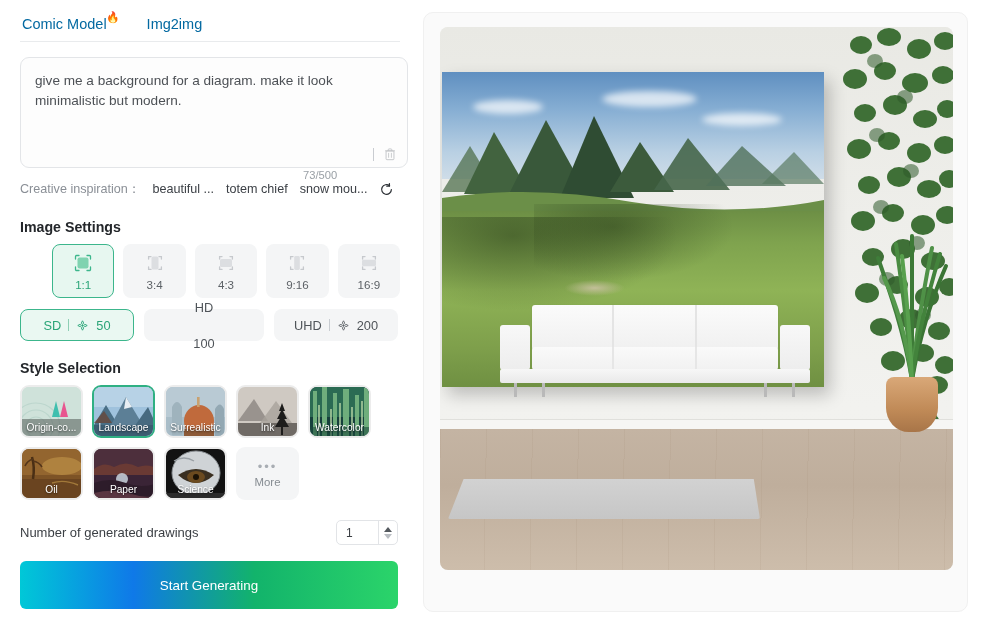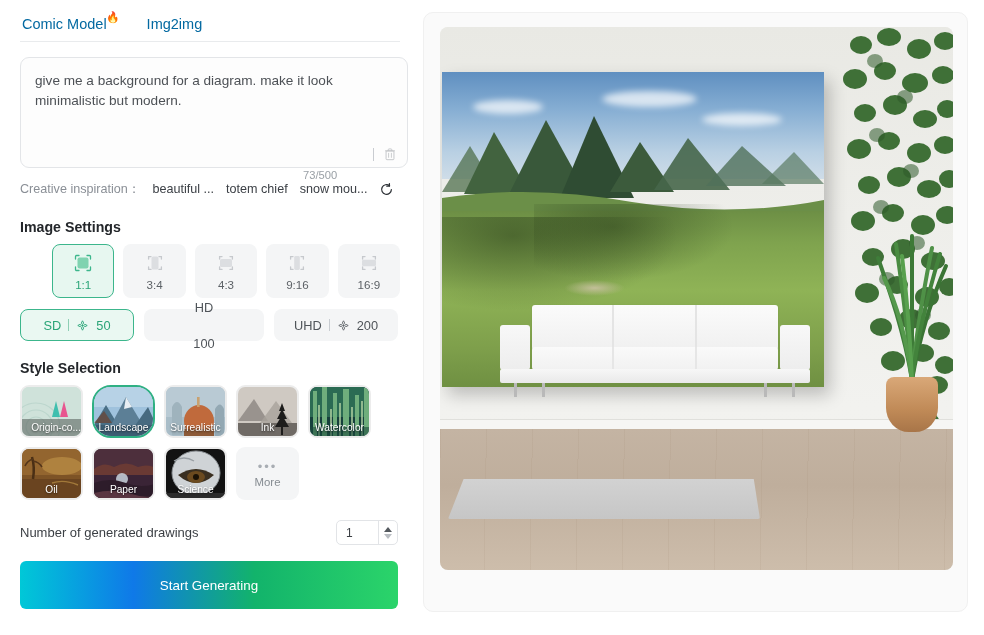--- a/index.html
+++ b/index.html
@@ -128,21 +128,21 @@
 
   
   .style-grid { display: flex; flex-wrap: wrap; gap: 9px; }
   .style-card {
     width: 63px; height: 53px;
     border-radius: 9px; overflow: hidden;
     position: relative; cursor: pointer;
     border: 2px solid transparent;
     background: #ececec;
   }
-  .style-card.selected { border-color: #2fb083; box-shadow: 0 0 0 1px #ffffff inset; border-radius: 19px; }
+  .style-card.selected { border-color: #2fb083; box-shadow: 0 0 0 1px #ffffff inset; }
   .style-card .thumb { position: absolute; inset: 0; }
   .style-card .caption {
     position: absolute; left: 0; right: 0; bottom: 0;
     height: 17px; line-height: 17px;
     text-align: center;
     font-size: 10.2px; color: #ffffff;
     text-shadow: 0 1px 2px rgba(0,0,0,.55);
     overflow: hidden; white-space: nowrap;
   }
   .style-card.more {
@@ -421,21 +421,21 @@
             <rect width="63" height="53" fill="#cfe2da"></rect>
             <g fill="none" stroke="#bcd6cd" stroke-width="1.2">
               <circle cx="14" cy="40" r="10"></circle>
                 <circle cx="14" cy="40" r="17"></circle>
                 <circle cx="14" cy="40" r="24"></circle>
             </g>
             <path d="M30 30 L34 14 L38 30 Z" fill="#3fbfae"></path>
             <path d="M38 30 L42 14 L46 30 Z" fill="#e8568f"></path>
           </svg>
         </div>
-        <div class="caption" style="background:rgba(95,105,100,.62);text-align:right;">Origin-co...</div>
+        <div class="caption" style="background:rgba(95,105,100,.62);">Origin-co...</div>
       </div>
 
       <div class="style-card selected">
         <div class="thumb">
           <svg viewBox="0 0 63 53" width="63" height="53">
             <rect width="63" height="53" fill="#9fc2dd"></rect>
             <rect y="0" width="63" height="20" fill="#b7d2e6"></rect>
             <path d="M0 38 L12 18 L24 38 Z" fill="#4a6f86"></path>
             <path d="M16 40 L32 10 L50 40 Z" fill="#5c7f96"></path>
             <path d="M32 10 L38 20 L30 22 Z" fill="#e8eef3"></path>

